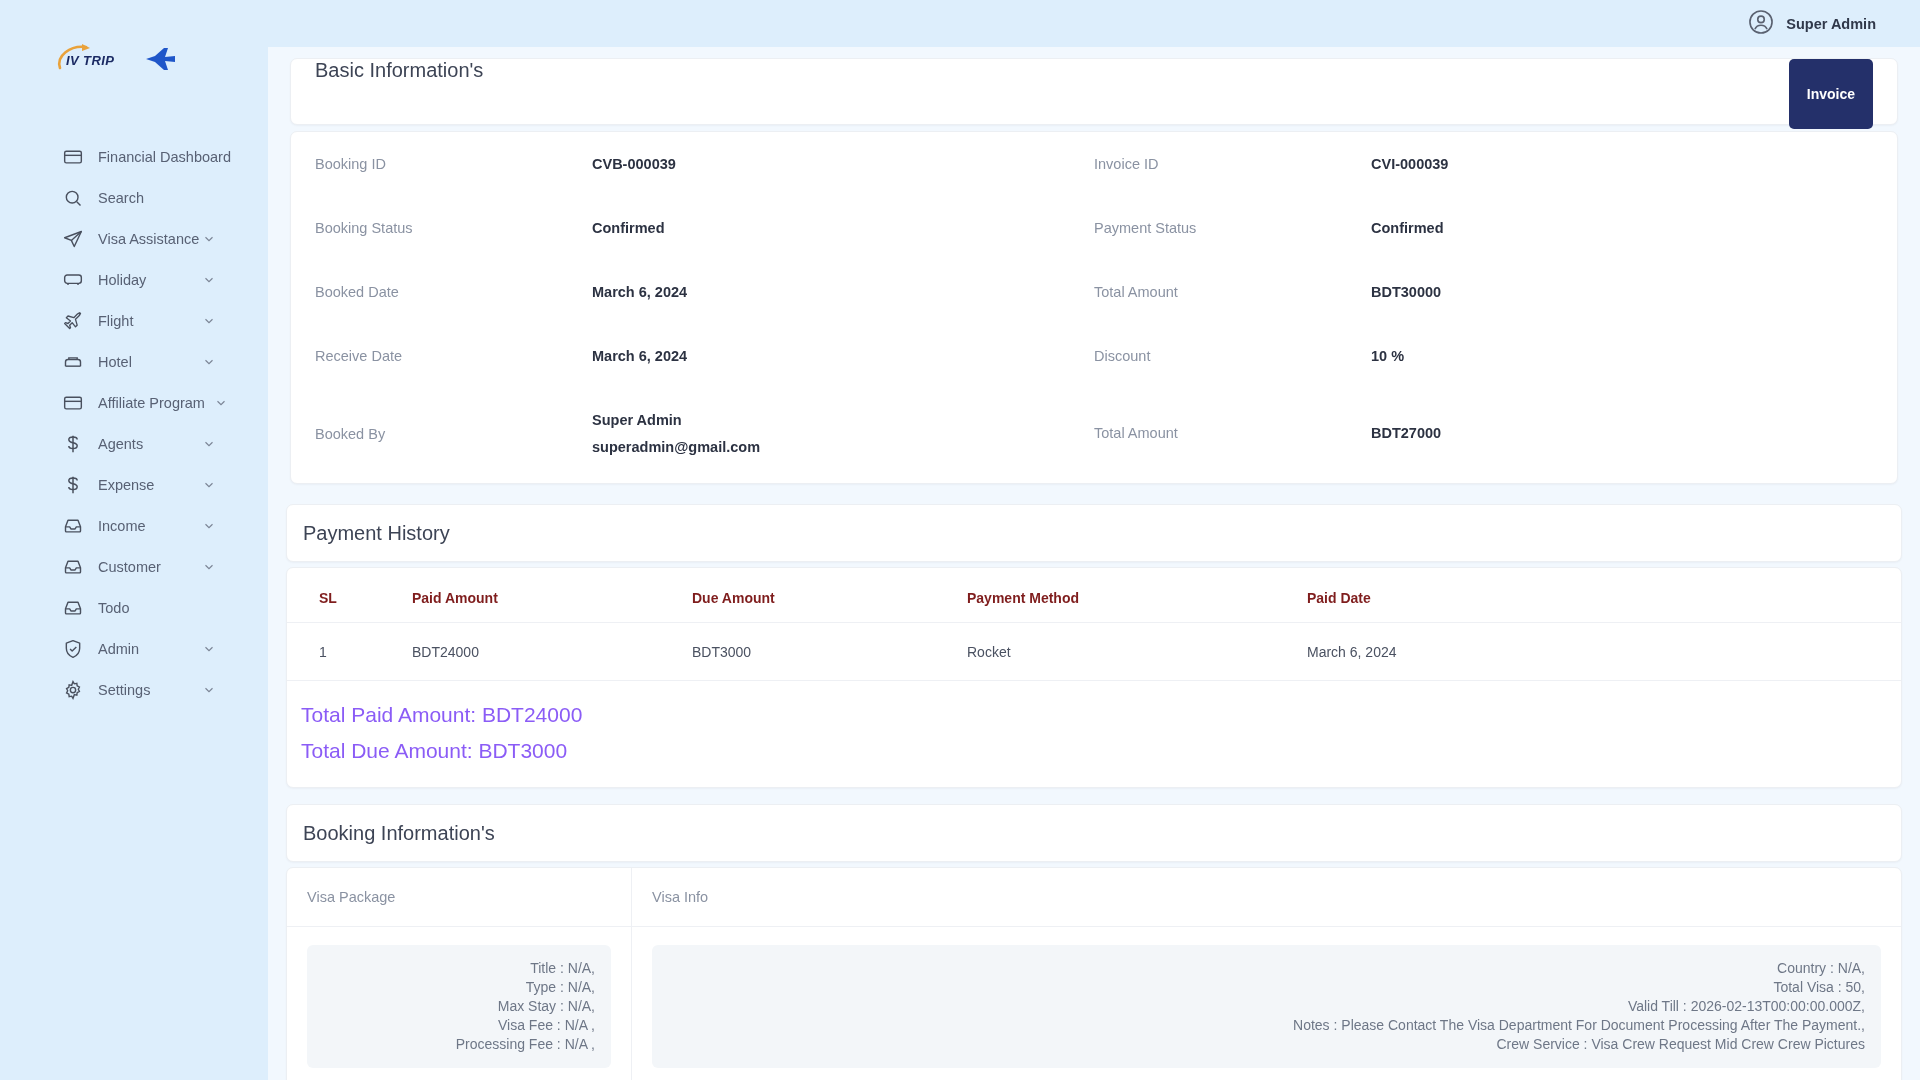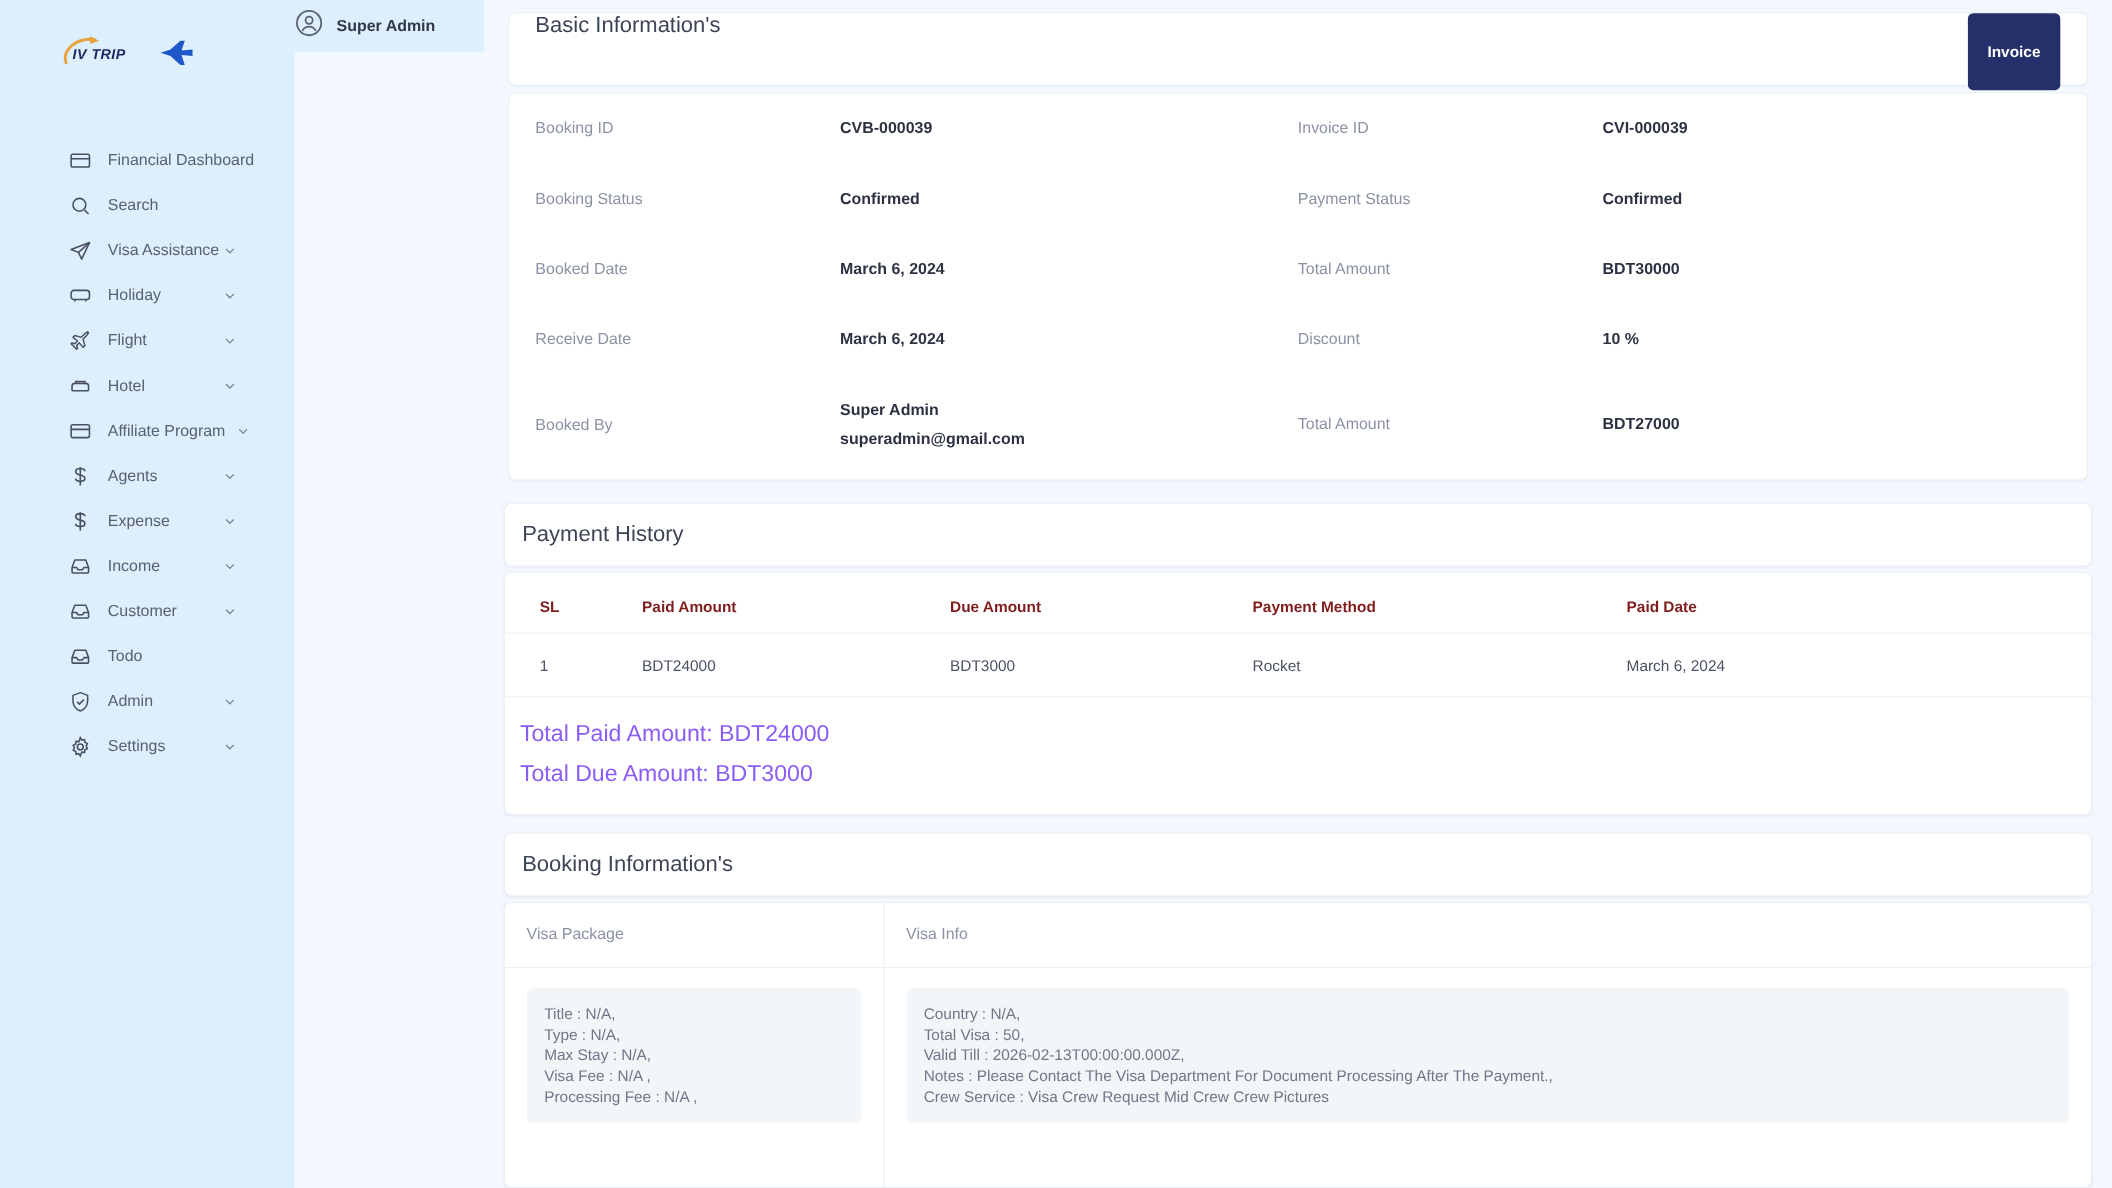--- a/index.html
+++ b/index.html
@@ -12,21 +12,21 @@
   .app { display: flex; width: 1920px; height: 1080px; }
 
   
   .sidebar {
     width: 268px;
     min-width: 268px;
     height: 1080px;
     background: #ddeefc;
     display: flex;
     flex-direction: column;
-    padding-top: 15px;
+    padding-top: 26px;
   }
   .brand {
     display: flex;
     align-items: center;
     gap: 10px;
     padding: 6px 0 0 52px;
     height: 60px;
   }
   .brand-mark { position: relative; width: 78px; height: 34px; }
   .brand-text {
@@ -62,21 +62,21 @@
     color: #7c8596;
     display: flex;
   }
 
   
   .main {
     flex: 1;
     height: 1080px;
     background: #f2f8fe;
     display: flex;
-    flex-direction: row;
+    flex-direction: column;
     overflow: hidden;
   }
   .topbar {
     height: 47px;
     min-height: 47px;
     background: #ddeefc;
     display: flex;
     align-items: center;
     justify-content: flex-end;
     padding-right: 44px;
@@ -202,21 +202,21 @@
   }
   .bk-col { display: flex; flex-direction: column; }
   .bk-col.left { width: 345px; flex: 0 0 345px; border-right: 1px solid #eef0f4; }
   .bk-col.right { flex: 1; }
   .bk-col-title {
     font-size: 14.5px;
     color: #8a92a2;
     padding: 21px 0 21px 20px;
     border-bottom: 1px solid #eef0f4;
   }
-  .bk-col-inner { padding: 18px 20px 0 20px; }
+  .bk-col-inner { padding: 18px 20px 0 20px; text-align: right; }
   .info-box {
     background: #f3f6f9;
     border-radius: 6px;
     padding: 14px 16px;
     color: #6e7787;
     font-size: 14px;
     line-height: 19px;
   }
   .info-box .ln { white-space: nowrap; }
 </style>

